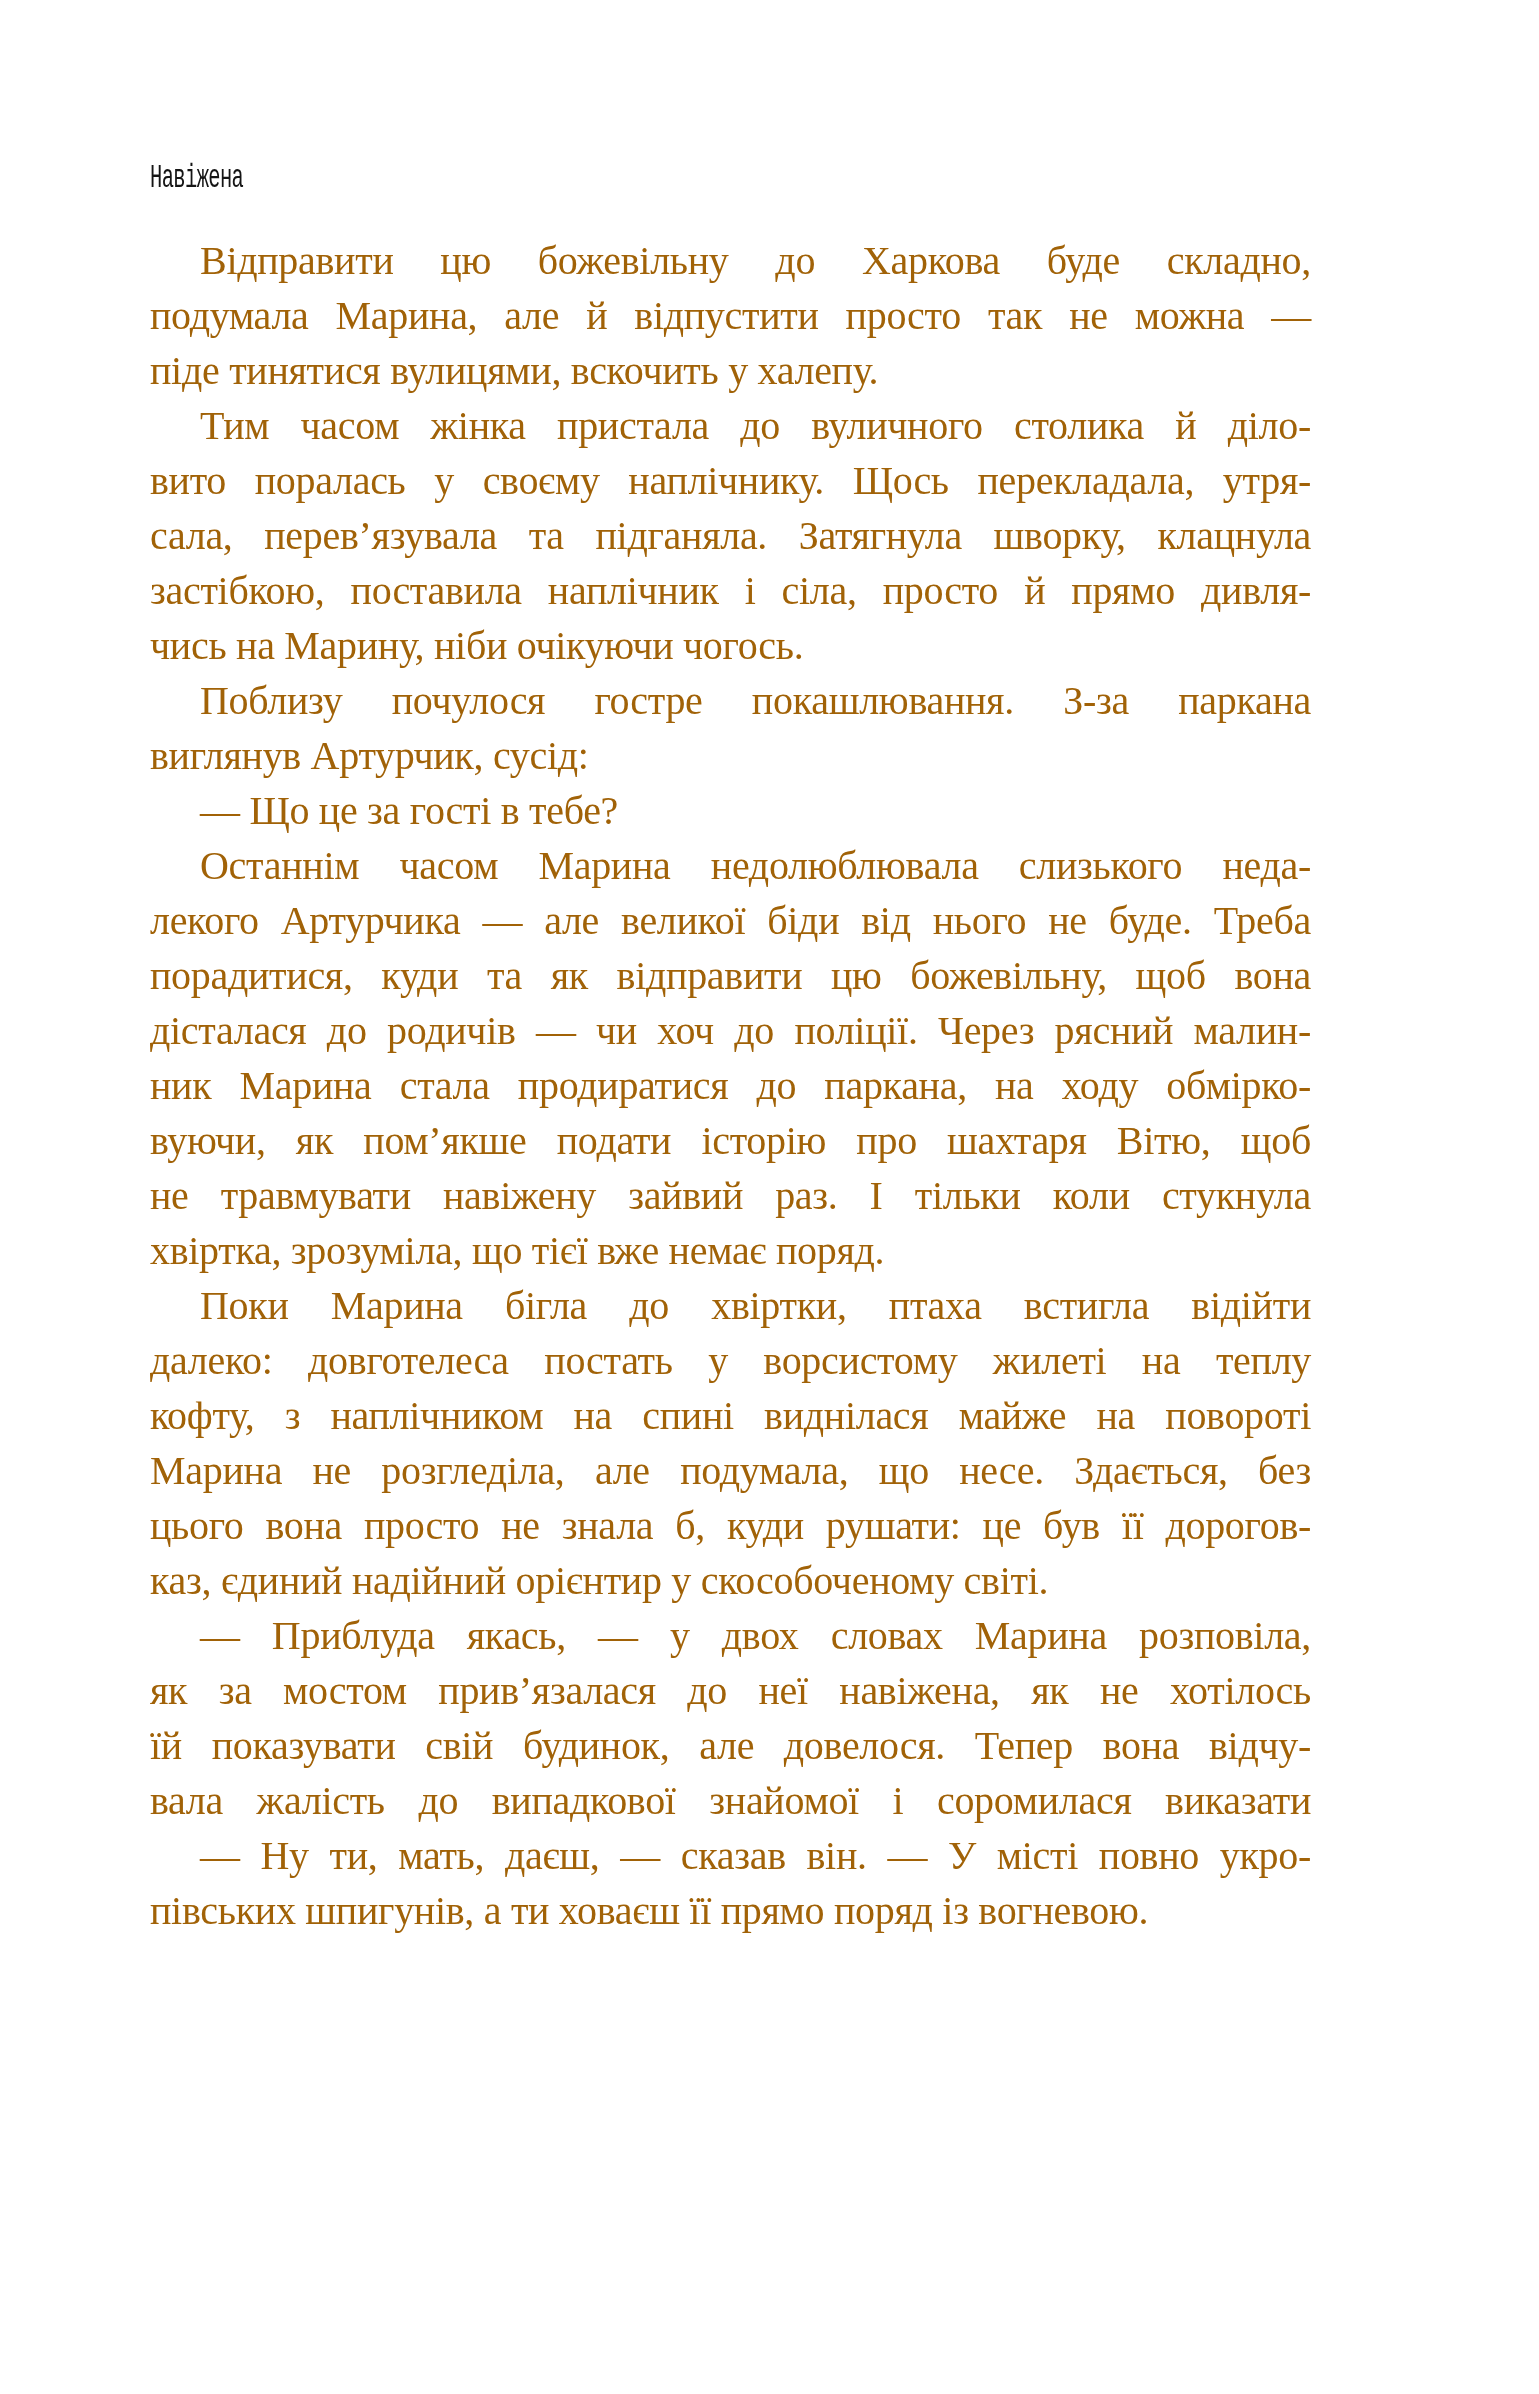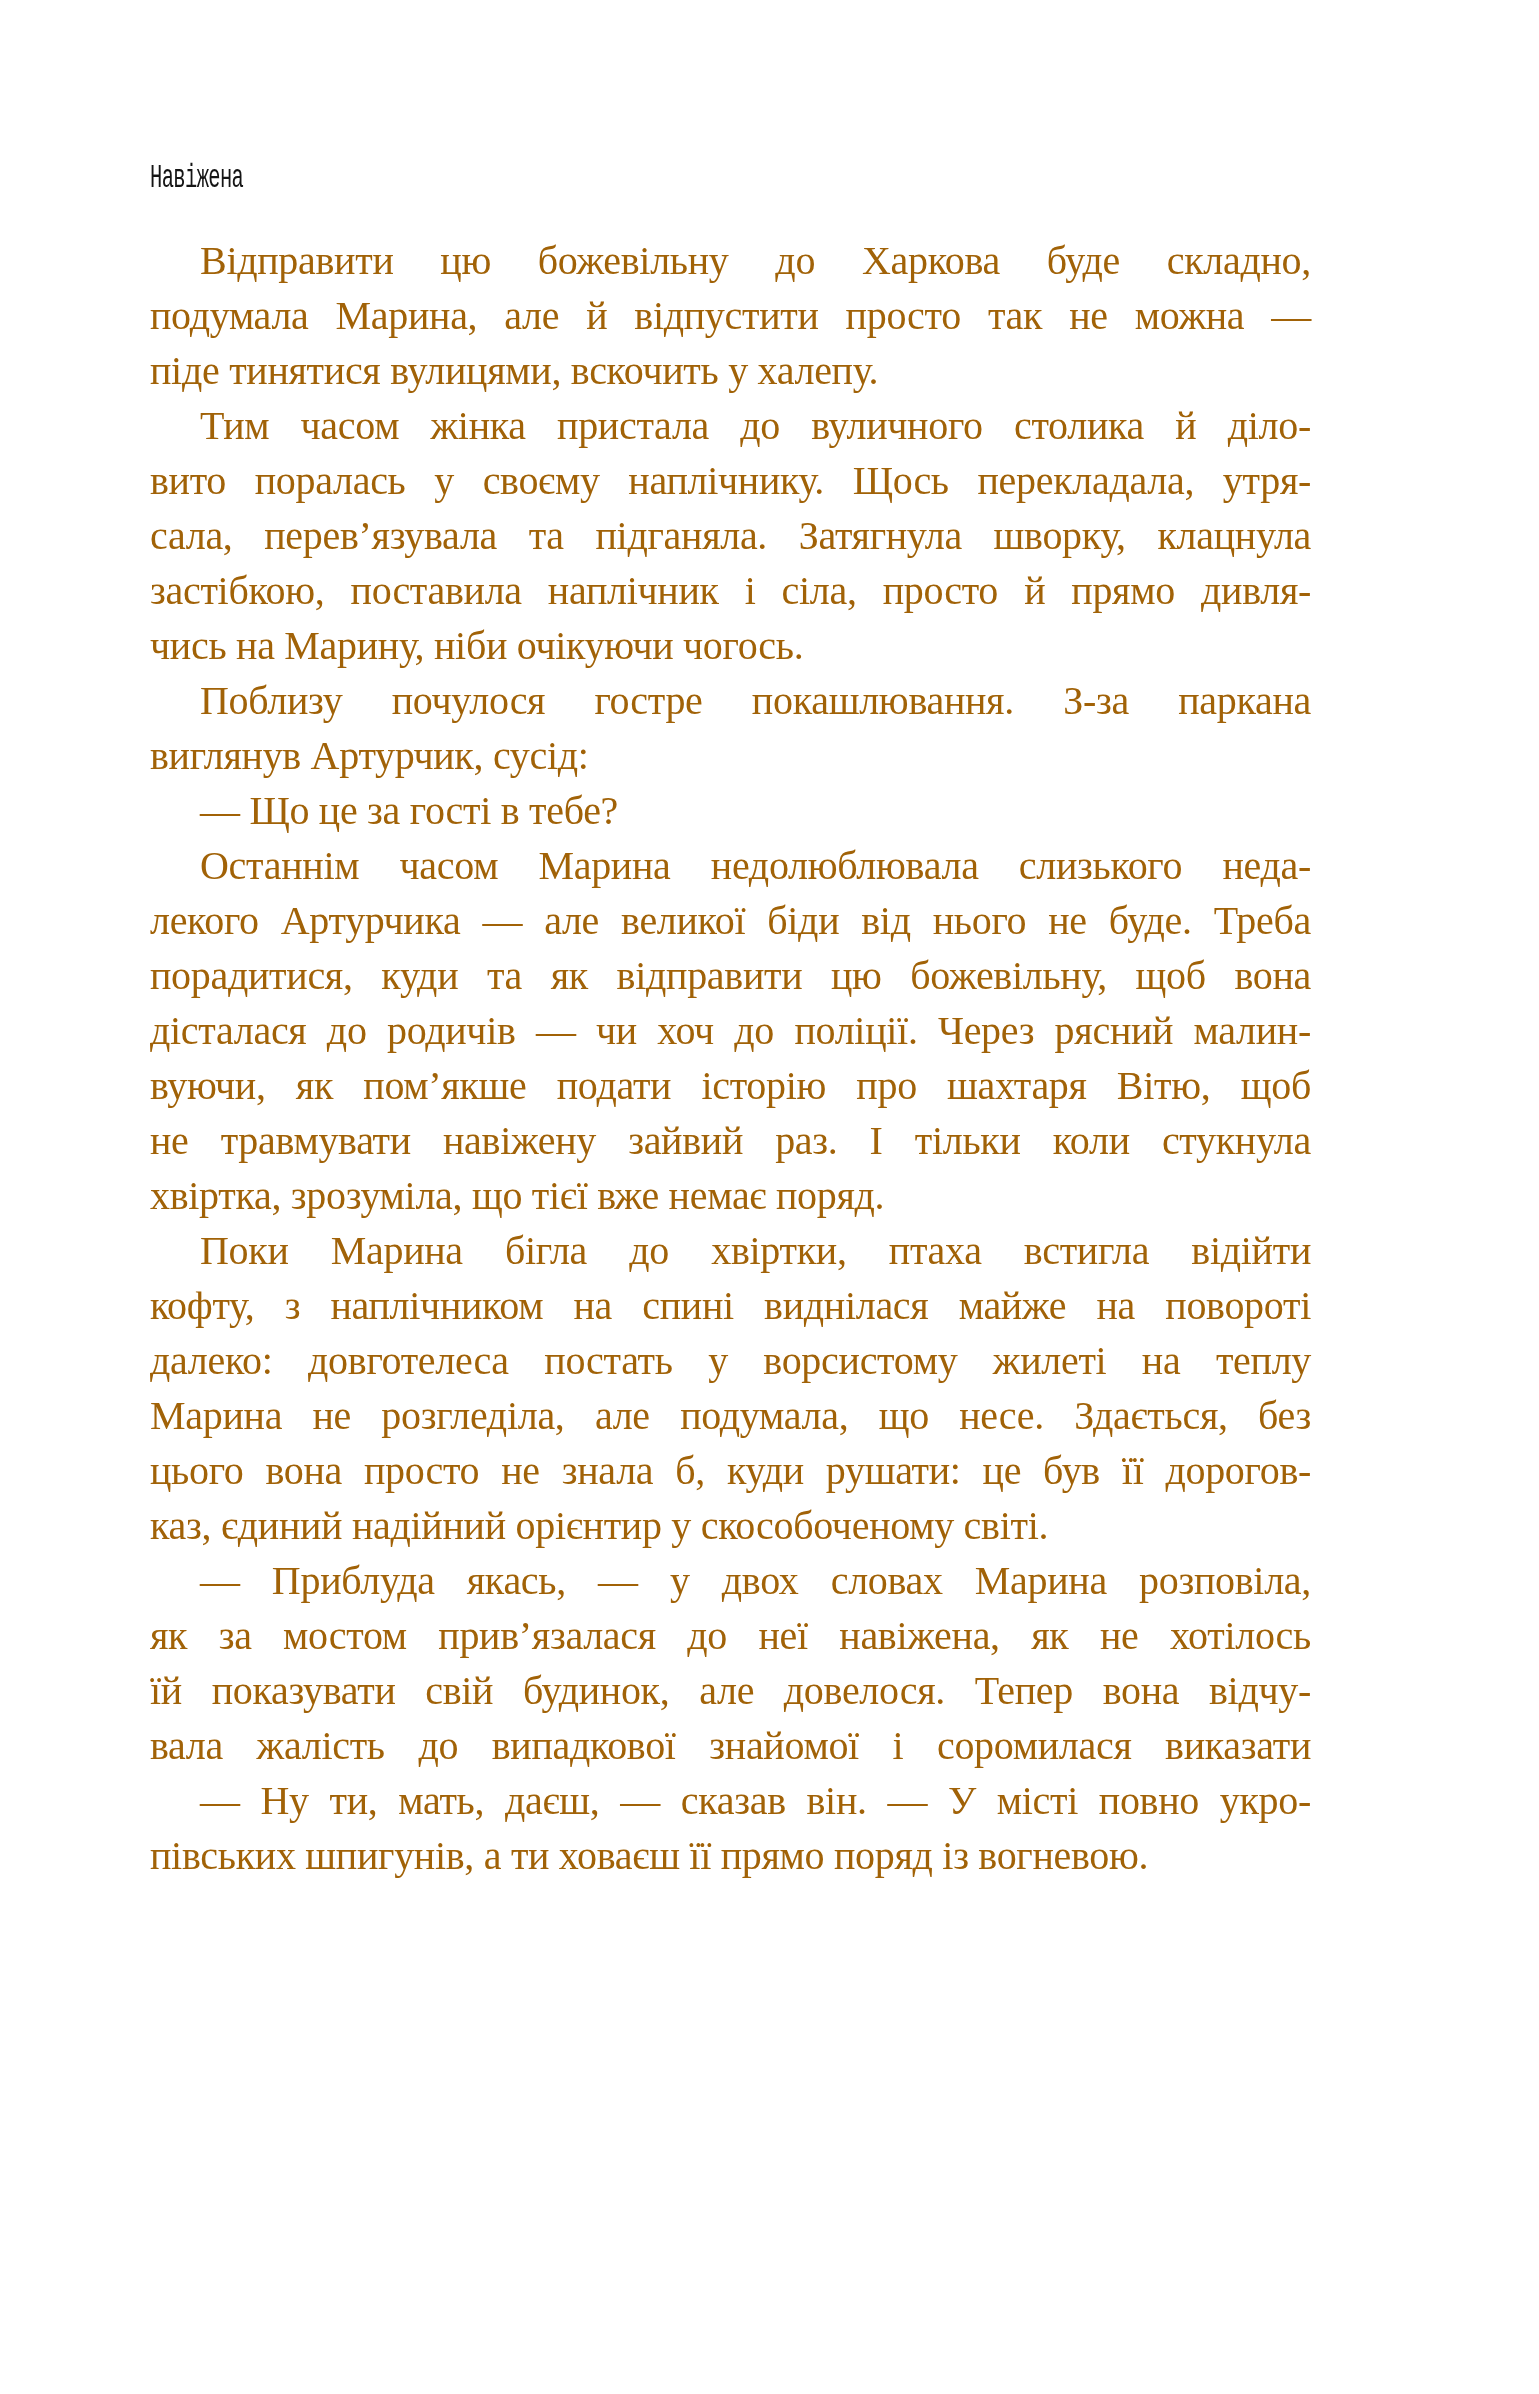--- a/index.html
+++ b/index.html
@@ -96,28 +96,29 @@
         <div class="line">виглянув Артурчик, сусід:</div>
       </div>
       <div class="paragraph">
         <div class="line first">— Що це за гості в тебе?</div>
       </div>
       <div class="paragraph">
         <div class="line first just">Останнім часом Марина недолюблювала слизького неда-</div>
         <div class="line just">лекого Артурчика — але великої біди від нього не буде. Треба</div>
         <div class="line just">порадитися, куди та як відправити цю божевільну, щоб вона</div>
         <div class="line just">дісталася до родичів — чи хоч до поліції. Через рясний малин-</div>
+        <div class="line just">ник Марина стала продиратися до паркана, на ходу обмірко-</div>
         <div class="line just">вуючи, як пом’якше подати історію про шахтаря Вітю, щоб</div>
         <div class="line just">не травмувати навіжену зайвий раз. І тільки коли стукнула</div>
         <div class="line">хвіртка, зрозуміла, що тієї вже немає поряд.</div>
       </div>
       <div class="paragraph">
         <div class="line first just">Поки Марина бігла до хвіртки, птаха встигла відійти</div>
+        <div class="line just">далеко: довготелеса постать у ворсистому жилеті на теплу</div>
         <div class="line just">кофту, з наплічником на спині виднілася майже на повороті</div>
-        <div class="line just">далеко: довготелеса постать у ворсистому жилеті на теплу</div>
         <div class="line just">Марина не розгледіла, але подумала, що несе. Здається, без</div>
         <div class="line just">цього вона просто не знала б, куди рушати: це був її дорогов-</div>
         <div class="line">каз, єдиний надійний орієнтир у скособоченому світі.</div>
       </div>
       <div class="paragraph">
         <div class="line first just">— Приблуда якась, — у двох словах Марина розповіла,</div>
         <div class="line just">як за мостом прив’язалася до неї навіжена, як не хотілось</div>
         <div class="line just">їй показувати свій будинок, але довелося. Тепер вона відчу-</div>
         <div class="line just">вала жалість до випадкової знайомої і соромилася виказати</div>
       </div>

